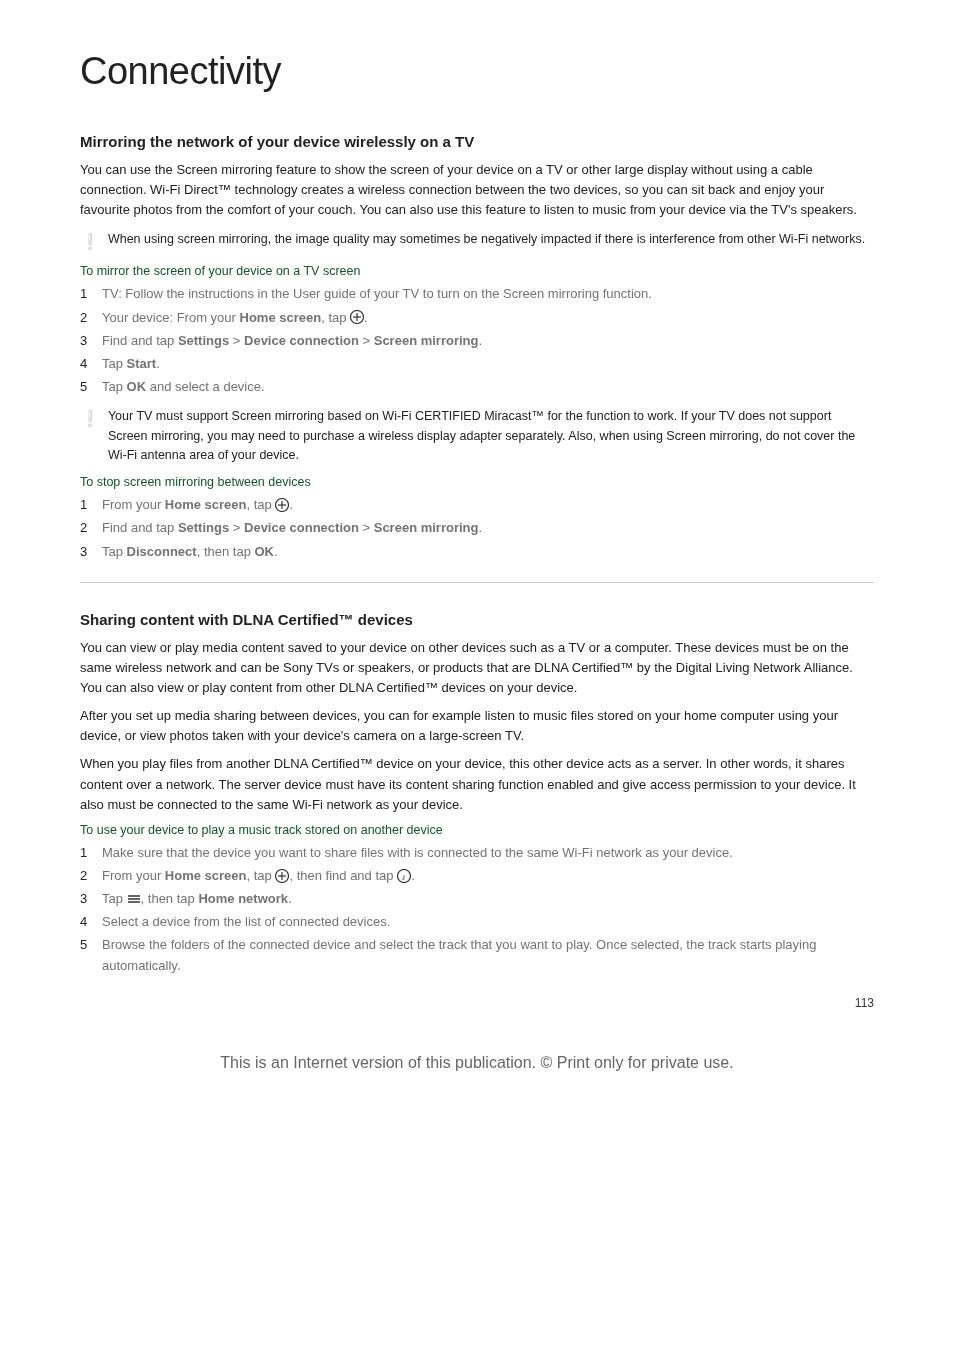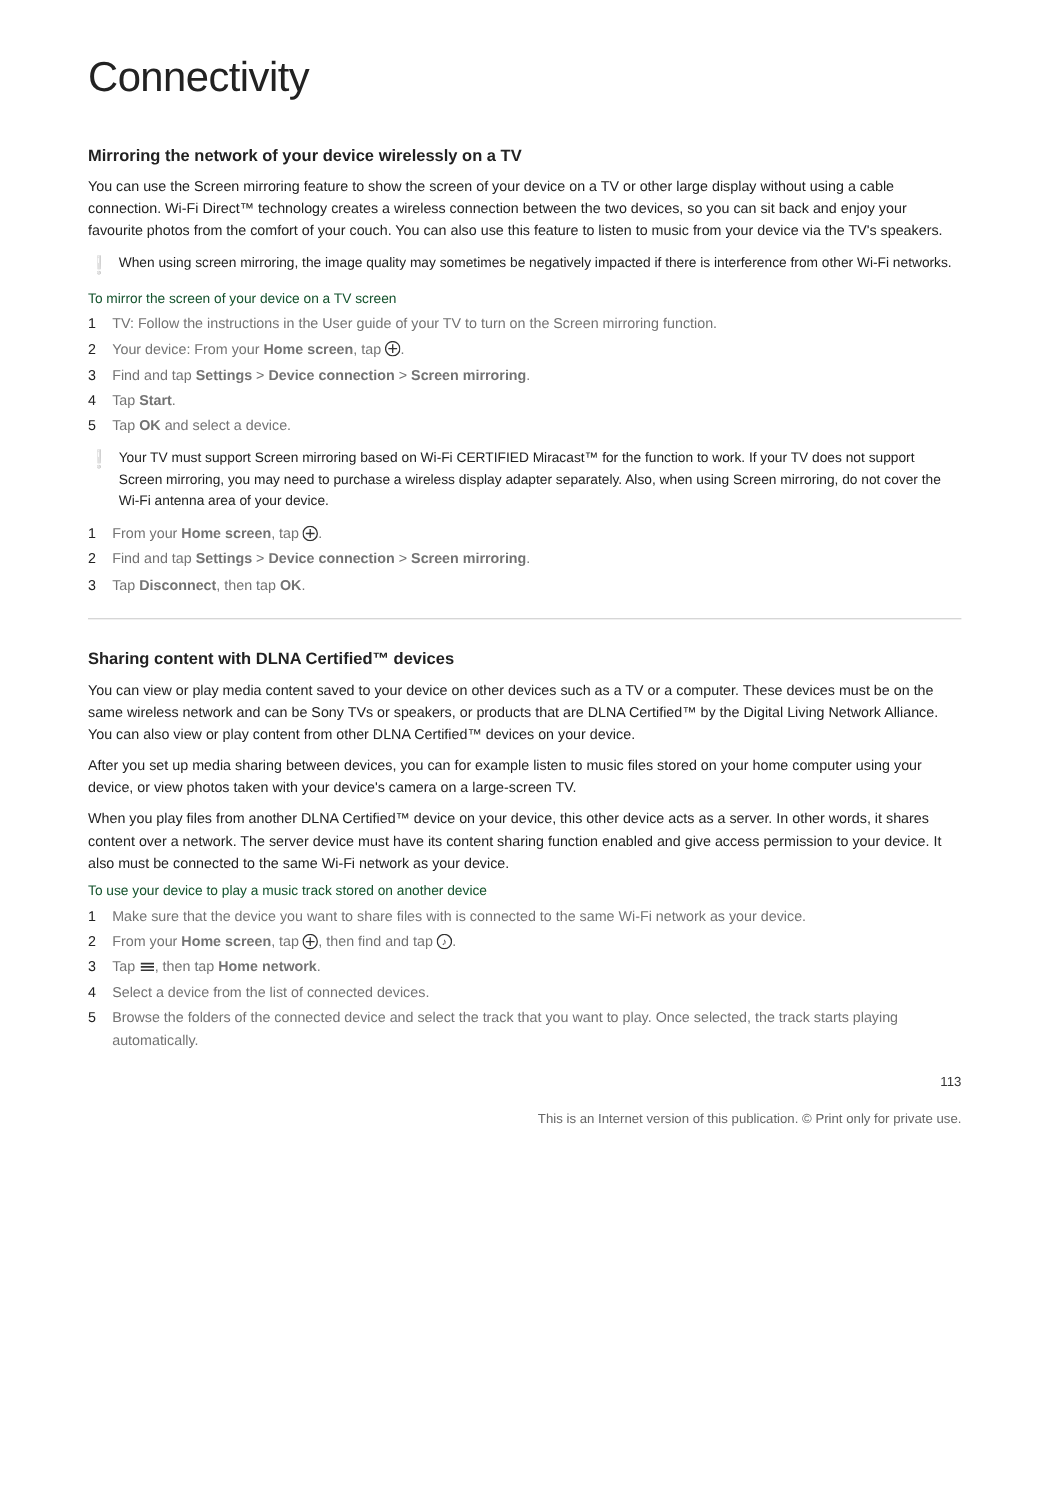--- a/index.html
+++ b/index.html
@@ -92,24 +92,24 @@
     }
     b, strong {
       font-weight: bold;
     }
     .divider {
       border: none;
       border-top: 1px solid #ccc;
       margin: 20px 0;
     }
     .page-footer {
-      text-align: right;
-      font-size: 12px;
+      text-align: center;
+      font-size: 16px;
       color: #666;
-      margin-top: 20px;
+      margin-top: 44px;
     }
     .page-number {
       text-align: right;
       font-size: 12px;
       color: #333;
       margin-top: 20px;
       margin-bottom: 8px;
     }
     .section-block {
       margin-bottom: 10px;
@@ -151,20 +151,21 @@
     <li>Find and tap <b>Settings</b> &gt; <b>Device connection</b> &gt; <b>Screen mirroring</b>.</li>
     <li>Tap <b>Start</b>.</li>
     <li>Tap <b>OK</b> and select a device.</li>
   </ol>
 
   <div class="note" style="margin-top:10px;">
     <span class="note-icon">❕</span>
     <p>Your TV must support Screen mirroring based on Wi-Fi CERTIFIED Miracast™ for the function to work. If your TV does not support Screen mirroring, you may need to purchase a wireless display adapter separately. Also, when using Screen mirroring, do not cover the Wi-Fi antenna area of your device.</p>
   </div>
 
+  <span class="teal-link">To stop screen mirroring between devices</span>
 
   <ol>
     <li>From your <b>Home screen</b>, tap
       <svg class="svg-icon" width="14" height="14" viewBox="0 0 14 14">
         <circle cx="7" cy="7" r="6.5" fill="none" stroke="#333" stroke-width="1.2"></circle>
         <line x1="7" y1="3" x2="7" y2="11" stroke="#333" stroke-width="1.2"></line>
         <line x1="3" y1="7" x2="11" y2="7" stroke="#333" stroke-width="1.2"></line>
       </svg>.
     </li>
     <li>Find and tap <b>Settings</b> &gt; <b>Device connection</b> &gt; <b>Screen mirroring</b>.</li>

